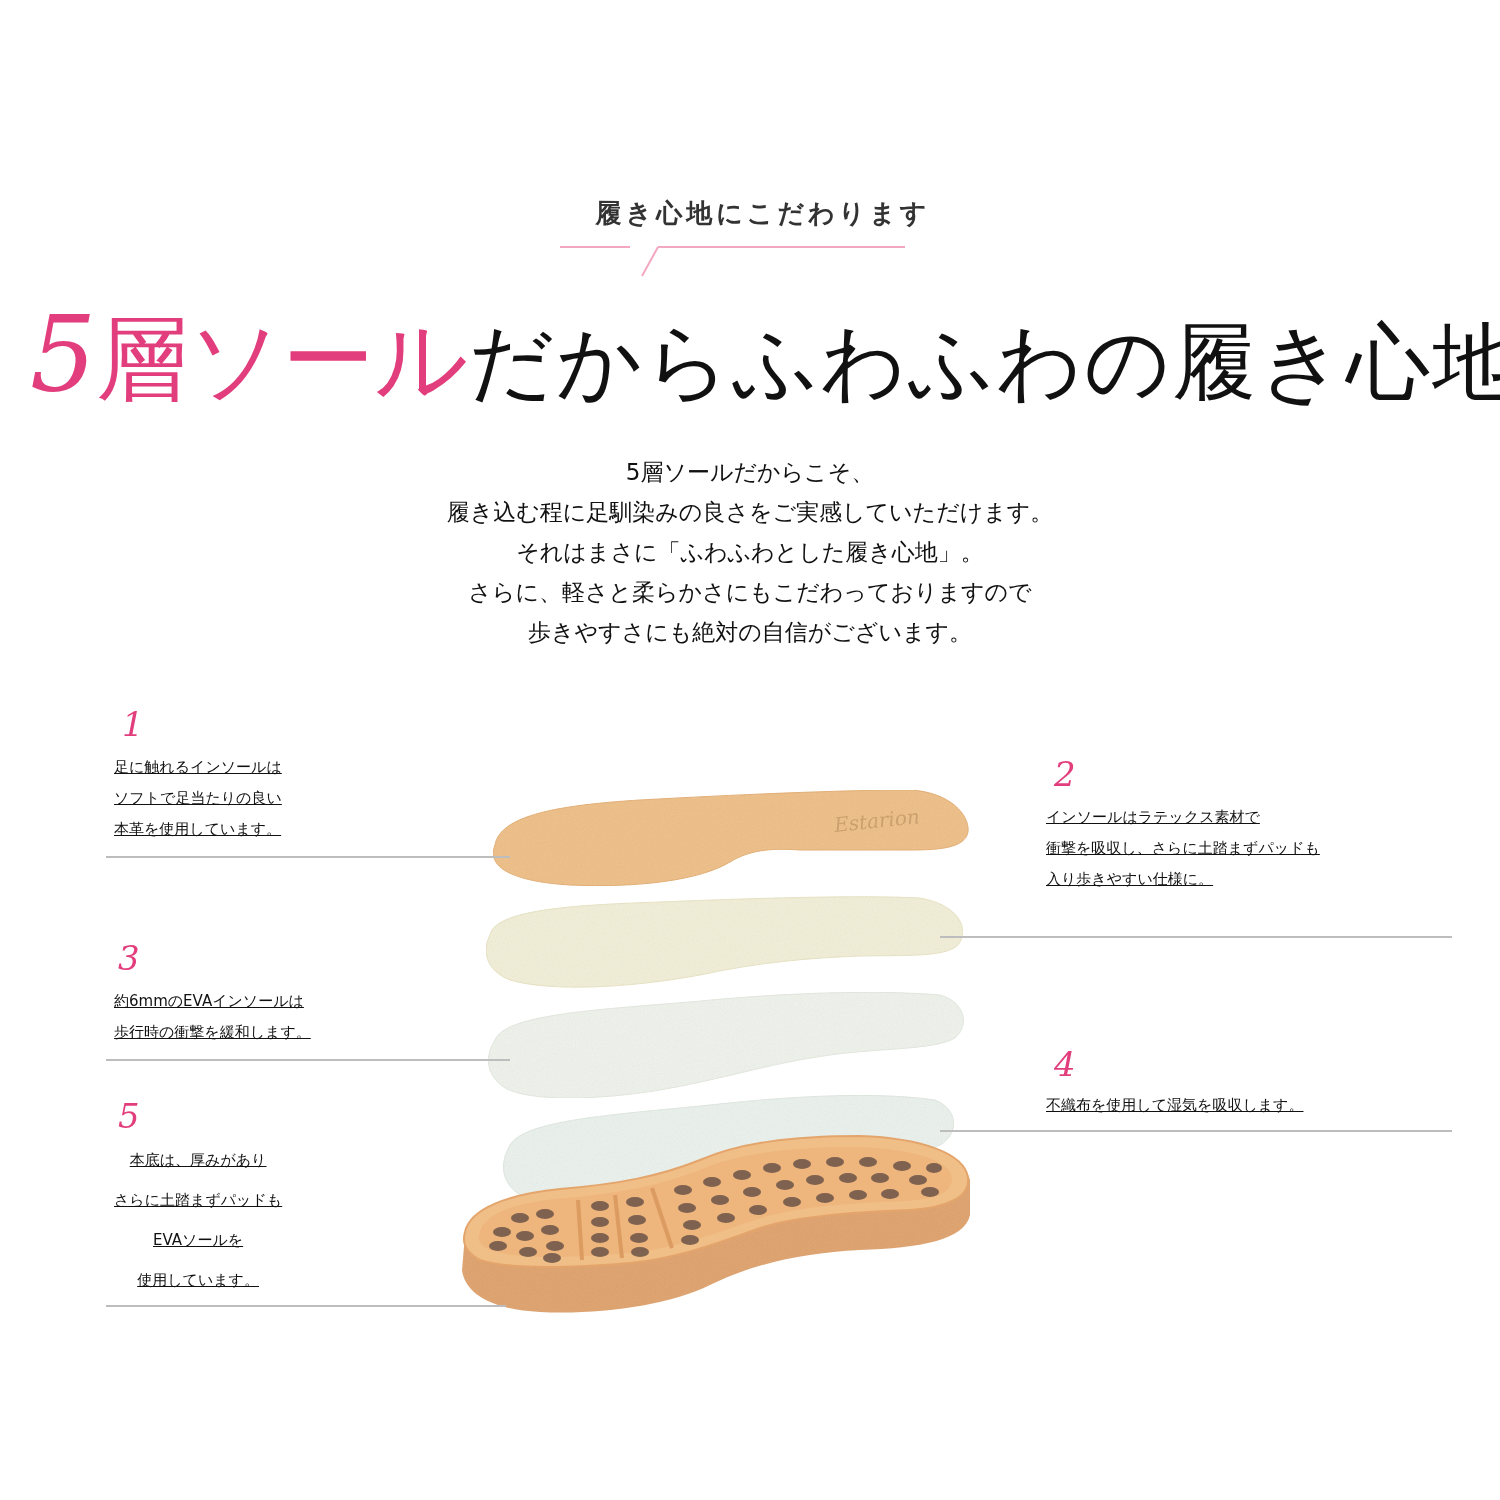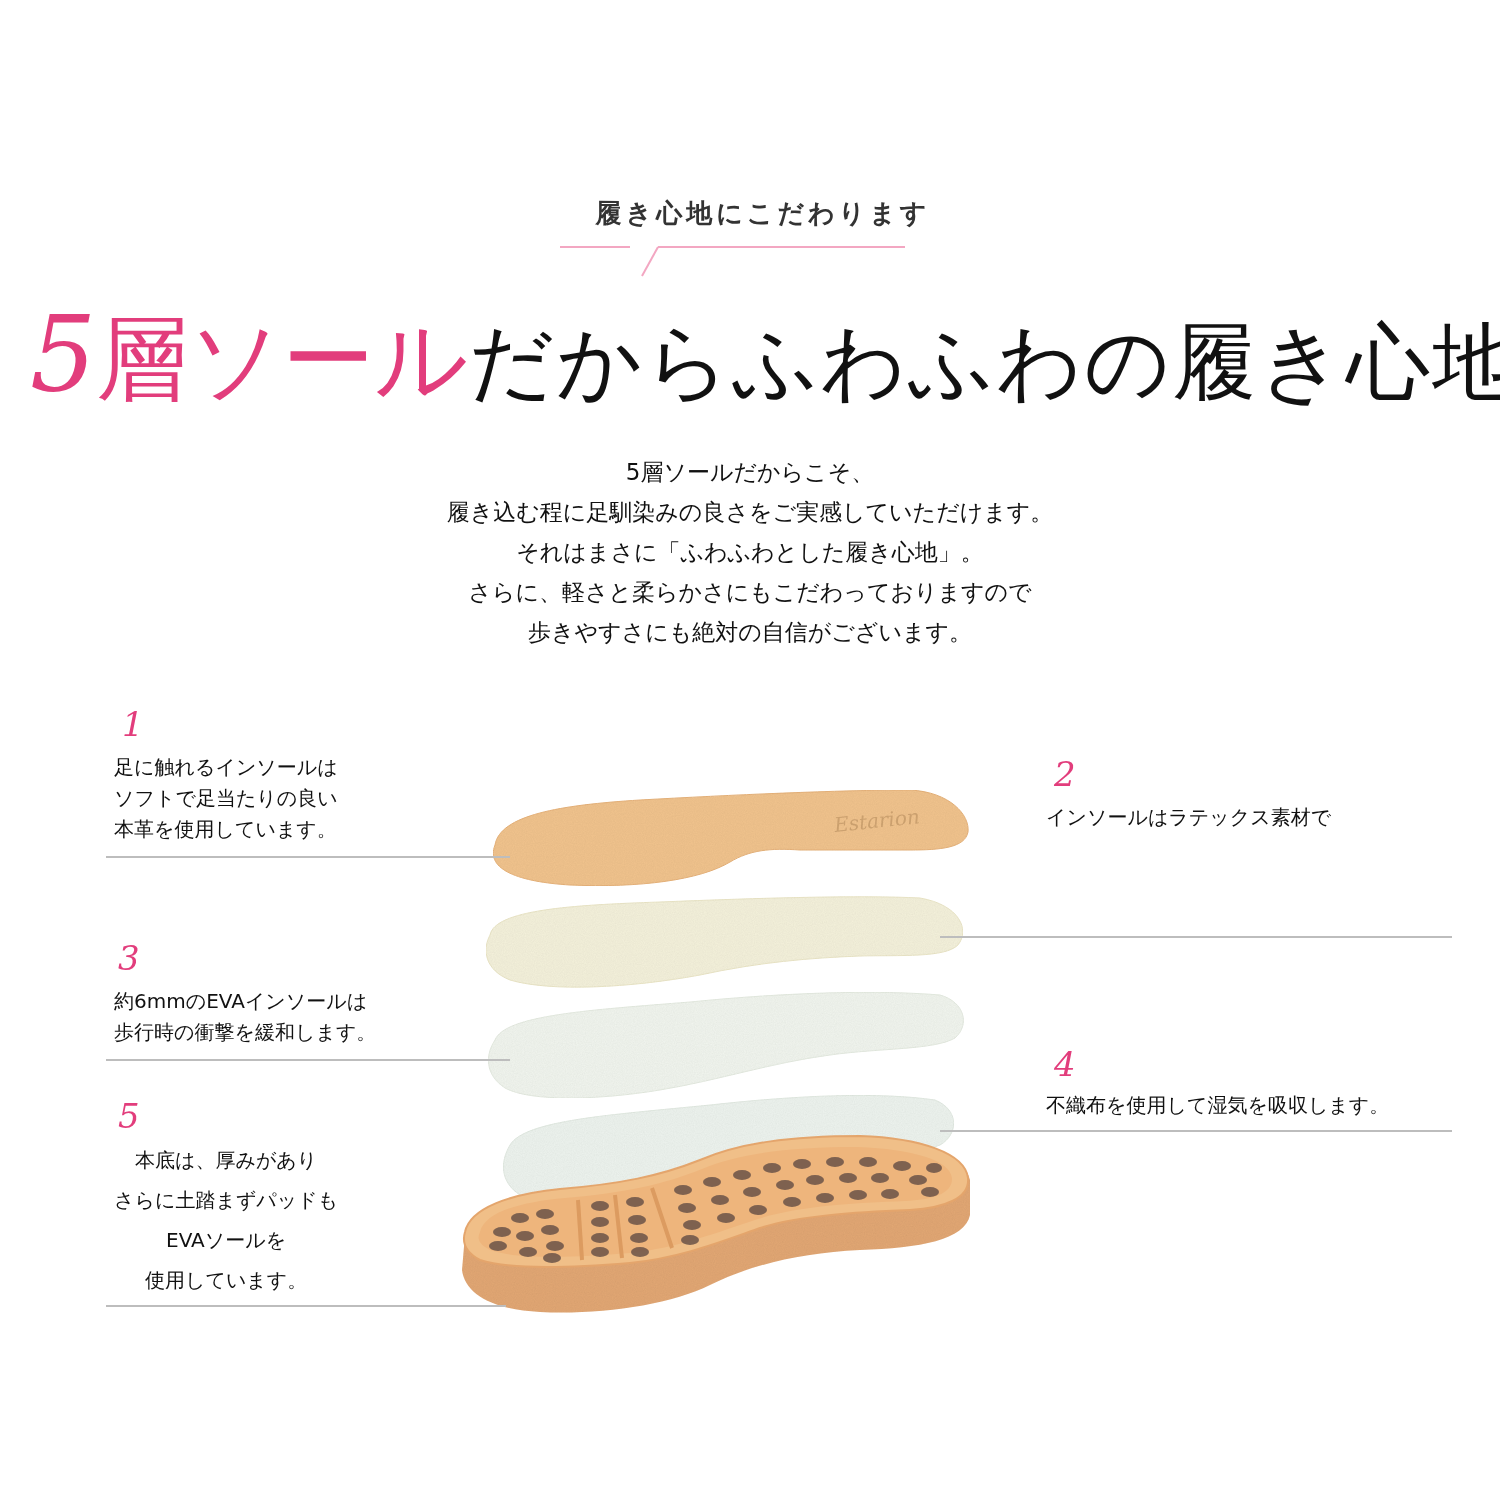--- a/index.html
+++ b/index.html
@@ -20,21 +20,21 @@
   .headline .dark { color:#111; font-size:84px; letter-spacing:2px; }
 
   
   .intro { left:0; width:1500px; top:452px; text-align:center;
            font-size:23px; line-height:40px; color:#111; }
   .intro div { height:40px; }
 
   
   .num { font-family:"DejaVu Serif", serif; font-style:italic;
          color:#e23d7c; font-size:34px; line-height:36px; }
-  .desc { font-size:20px; color:#111; white-space:nowrap; }
+  .desc { font-size:15px; color:#111; white-space:nowrap;text-decoration:underline; }
   .desc div { line-height:31px; }
   .desc.loose div { line-height:40px; }
   .leader { height:2px; background:#bdbdbd; }
 
   .sole-svg { left:440px; top:770px; }
 </style>
 </head>
 <body>
 
 <div class="abs eyebrow">履き心地にこだわります</div>
@@ -150,20 +150,22 @@
 <div class="abs desc" style="left:114px; top:752px;">
   <div>足に触れるインソールは</div>
   <div>ソフトで足当たりの良い</div>
   <div>本革を使用しています。</div>
 </div>
 <div class="abs leader" style="left:106px; top:856px; width:404px;"></div>
 
 <div class="abs num" style="left:1054px; top:756px;">2</div>
 <div class="abs desc" style="left:1046px; top:802px;">
   <div>インソールはラテックス素材で</div>
+  <div>衝撃を吸収し、さらに土踏まずパッドも</div>
+  <div>入り歩きやすい仕様に。</div>
 </div>
 <div class="abs leader" style="left:940px; top:936px; width:512px;"></div>
 
 <div class="abs num" style="left:118px; top:940px;">3</div>
 <div class="abs desc" style="left:114px; top:986px;">
   <div>約6mmのEVAインソールは</div>
   <div>歩行時の衝撃を緩和します。</div>
 </div>
 <div class="abs leader" style="left:106px; top:1059px; width:404px;"></div>
 

